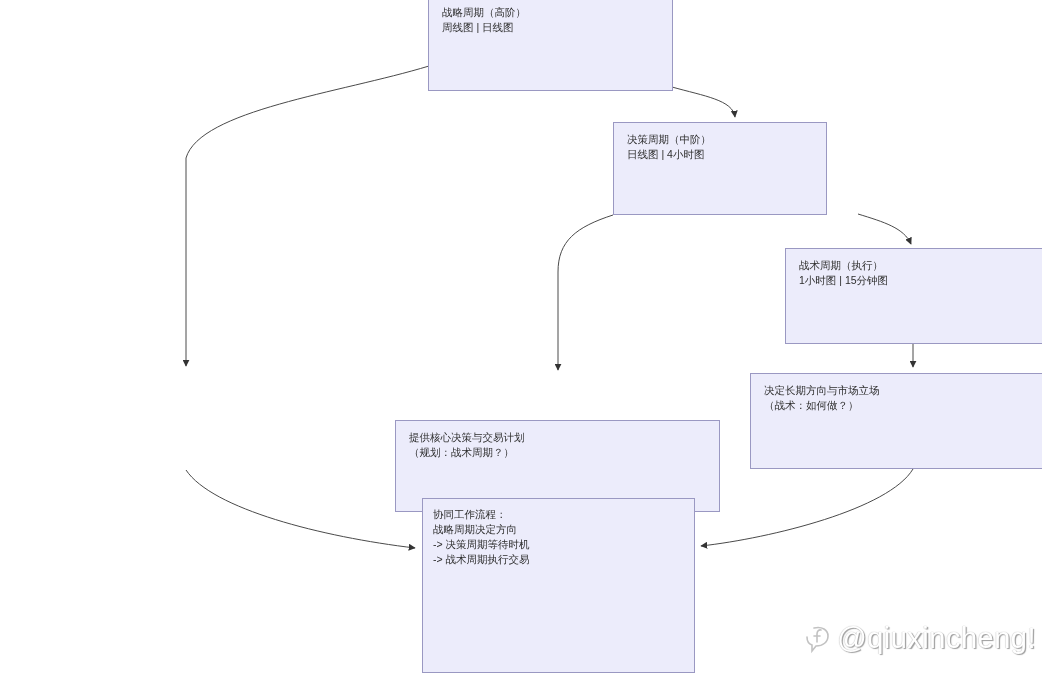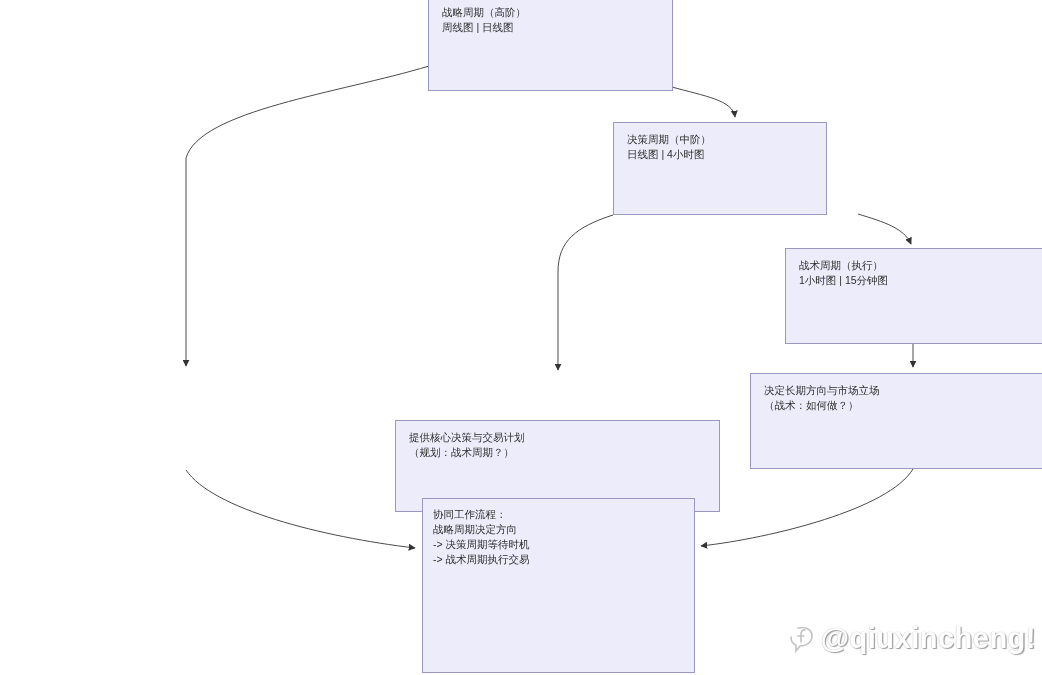--- a/index.html
+++ b/index.html
@@ -52,21 +52,21 @@
     position: absolute;
     right: 6px;
     bottom: 20px;
     display: flex;
     align-items: center;
     gap: 6px;
     user-select: none;
   }
   .watermark .handle {
     font-size: 29px;
-    font-weight: 700;
+    font-weight: 400;
     letter-spacing: 0.5px;
     color: #ffffff;
     text-shadow: 1.3px 1.3px 1px #9e9e9e, -0.5px -0.5px 1px #d6d6d6, 0 0 1px #bdbdbd;
     text-align: right;
   }
   .watermark svg { display: block; }
 </style>
 </head>
 <body>
 

